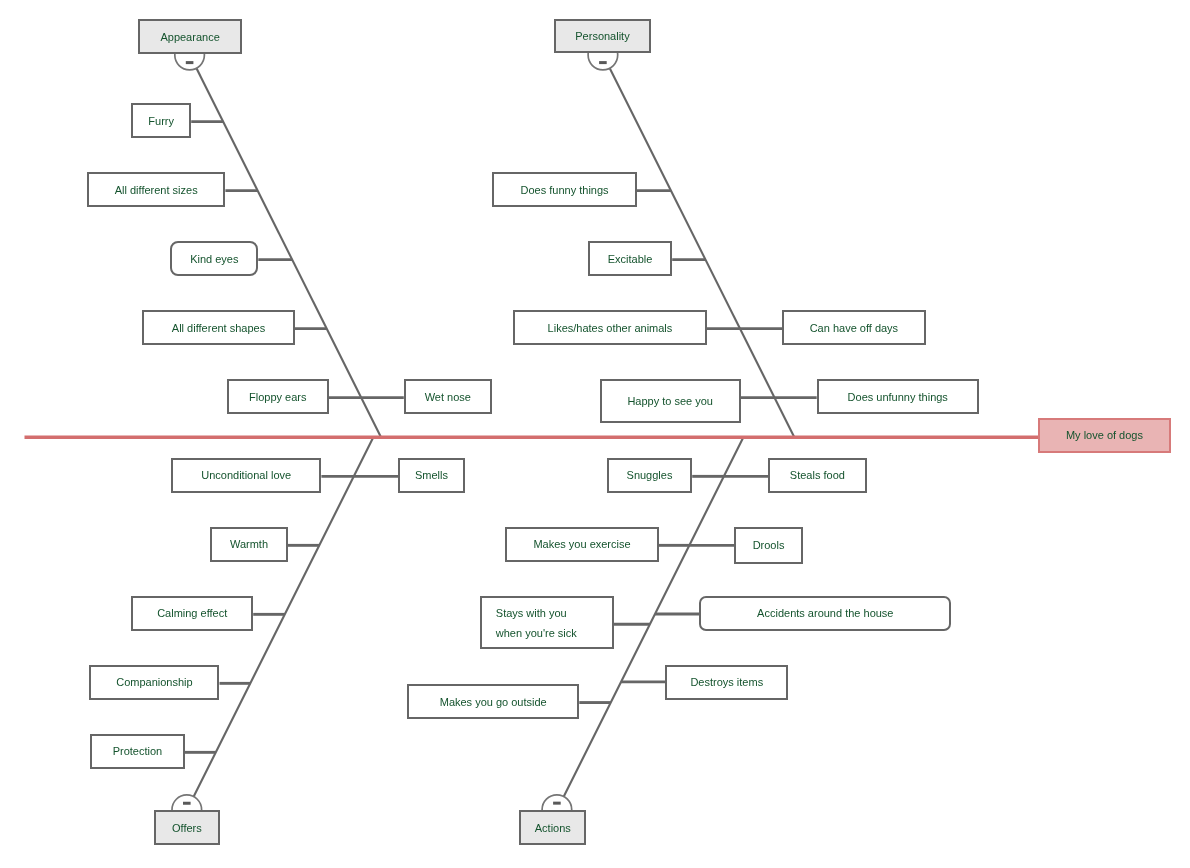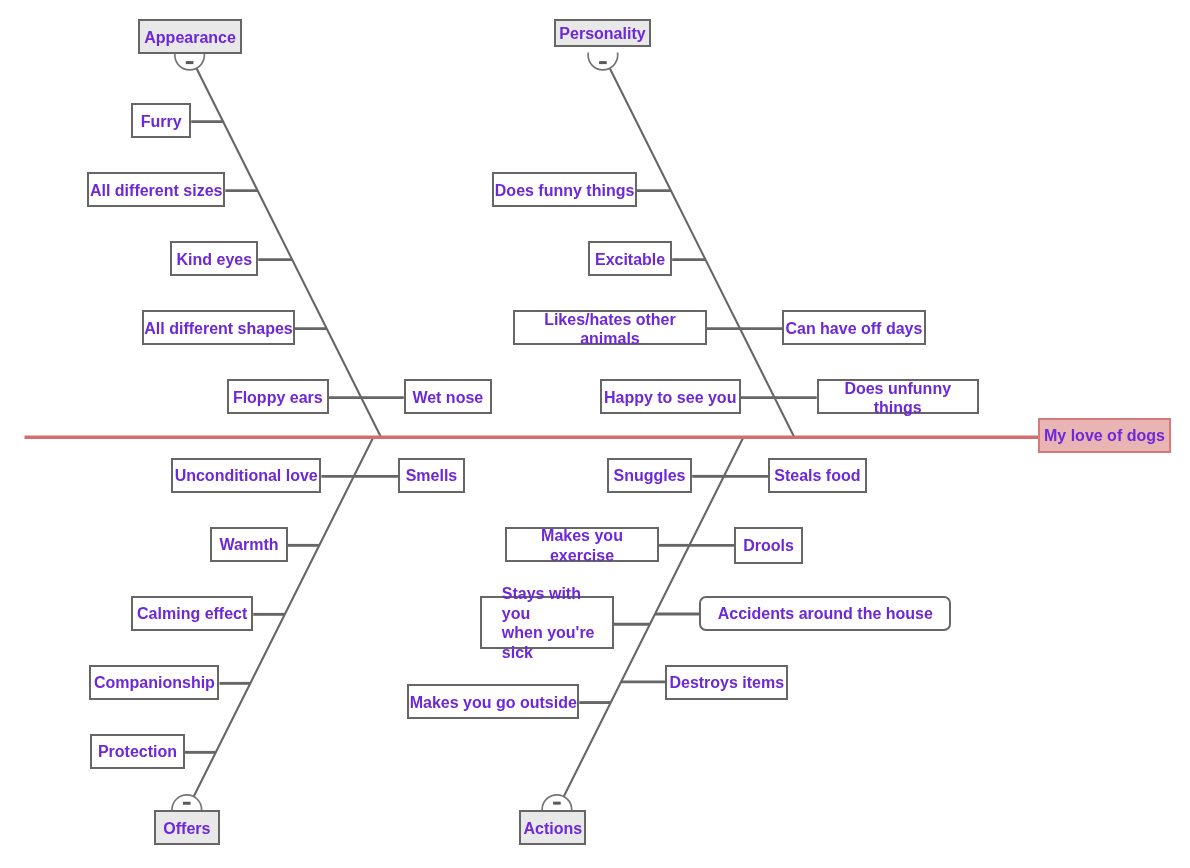--- a/index.html
+++ b/index.html
@@ -2,26 +2,26 @@
 <html><head>
 <meta charset="utf-8">
 <style>
   html,body{margin:0;padding:0;background:#ffffff;}
   body{width:1190px;height:868px;overflow:hidden;
        font-family:"Liberation Sans",sans-serif;
        -webkit-font-smoothing:antialiased;}
   #stage{position:relative;width:1190px;height:868px;background:#ffffff;}
   svg#bones{position:absolute;left:0;top:0;width:1190px;height:868px;}
   .node{position:absolute;box-sizing:border-box;border:2px solid #666666;background:#ffffff;
-        color:#6d28d9;font-size:16px;line-height:19.4px;font-weight:bold;}
+        color:#14532d;font-size:11px;line-height:19.4px;}
   .node .lbl{position:absolute;left:0;top:50%;width:100%;transform:translateY(calc(-50% + 1.1px));
              text-align:center;white-space:pre-line;}
   .node.cat{background:#e8e8e8;}
   .node.head{background:#e9b4b4;border-color:#d77a7a;}
-  .node.multi .lbl{text-align:left;padding-left:20px;box-sizing:border-box;}
+  .node.multi .lbl{text-align:left;padding-left:14px;box-sizing:border-box;}
 </style>
 </head>
 <body>
 
 <div id="stage">
 
   <svg id="bones" viewBox="0 0 1190 868">
     <g id="mainbones" stroke="#666666" stroke-width="2.1" fill="none" stroke-linecap="butt">
         <line x1="189.6" y1="54.5" x2="381" y2="437.3"></line>
         <line x1="602.9" y1="54.5" x2="794.3" y2="437.3"></line>
@@ -82,36 +82,36 @@
         <rect x="553.1" y="801.65" width="7.6" height="3" fill="#595959"></rect>
       </g>
   </svg>
 
 <div class="node head" style="left: 1038px; top: 418.1px; width: 132.9px; height: 34.6px;">
       <div class="lbl">My love of dogs</div>
     </div>
     <div class="node cat" style="left: 138.2px; top: 19.4px; width: 103.8px; height: 35.1px;">
       <div class="lbl">Appearance</div>
     </div>
-    <div class="node cat" style="left: 554.4px; top: 19.4px; width: 96.2px; height: 28px;">
+    <div class="node cat" style="left: 554.4px; top: 19.4px; width: 96.2px; height: 34px;">
       <div class="lbl">Personality</div>
     </div>
     <div class="node cat" style="left: 154.2px; top: 810.3px; width: 65.4px; height: 35.1px;">
       <div class="lbl">Offers</div>
     </div>
     <div class="node cat" style="left: 519.3px; top: 810.2px; width: 67px; height: 35.1px;">
       <div class="lbl">Actions</div>
     </div>
     <div class="node" style="left: 131.2px; top: 103.15px; width: 60px; height: 35.2px;">
       <div class="lbl">Furry</div>
     </div>
     <div class="node" style="left: 87px; top: 172.15px; width: 138.4px; height: 35.2px;">
       <div class="lbl">All different sizes</div>
     </div>
-    <div class="node" style="left: 170.4px; top: 241.15px; width: 87.9px; height: 35.2px;">
+    <div class="node" style="left: 170.4px; top: 241.15px; width: 87.9px; height: 35.2px; border-radius: 8px;">
       <div class="lbl">Kind eyes</div>
     </div>
     <div class="node" style="left: 142.2px; top: 310.15px; width: 152.7px; height: 35.2px;">
       <div class="lbl">All different shapes</div>
     </div>
     <div class="node" style="left: 226.9px; top: 379.15px; width: 101.8px; height: 35.2px;">
       <div class="lbl">Floppy ears</div>
     </div>
     <div class="node" style="left: 403.8px; top: 379.15px; width: 88px; height: 35.2px;">
       <div class="lbl">Wet nose</div>
@@ -121,21 +121,21 @@
     </div>
     <div class="node" style="left: 588px; top: 241.15px; width: 84.2px; height: 35.2px;">
       <div class="lbl">Excitable</div>
     </div>
     <div class="node" style="left: 513px; top: 310.15px; width: 193.9px; height: 35.2px;">
       <div class="lbl">Likes/hates other animals</div>
     </div>
     <div class="node" style="left: 782.1px; top: 310.15px; width: 143.6px; height: 35.2px;">
       <div class="lbl">Can have off days</div>
     </div>
-    <div class="node" style="left: 599.6px; top: 379.15px; width: 141.2px; height: 35px;">
+    <div class="node" style="left: 599.6px; top: 379.15px; width: 141.2px; height: 44px;">
       <div class="lbl">Happy to see you</div>
     </div>
     <div class="node" style="left: 816.7px; top: 379.15px; width: 162.1px; height: 35.2px;">
       <div class="lbl">Does unfunny things</div>
     </div>
     <div class="node" style="left: 171px; top: 457.85px; width: 150.4px; height: 35.2px;">
       <div class="lbl">Unconditional love</div>
     </div>
     <div class="node" style="left: 398.2px; top: 457.85px; width: 66.5px; height: 35.2px;">
       <div class="lbl">Smells</div>

